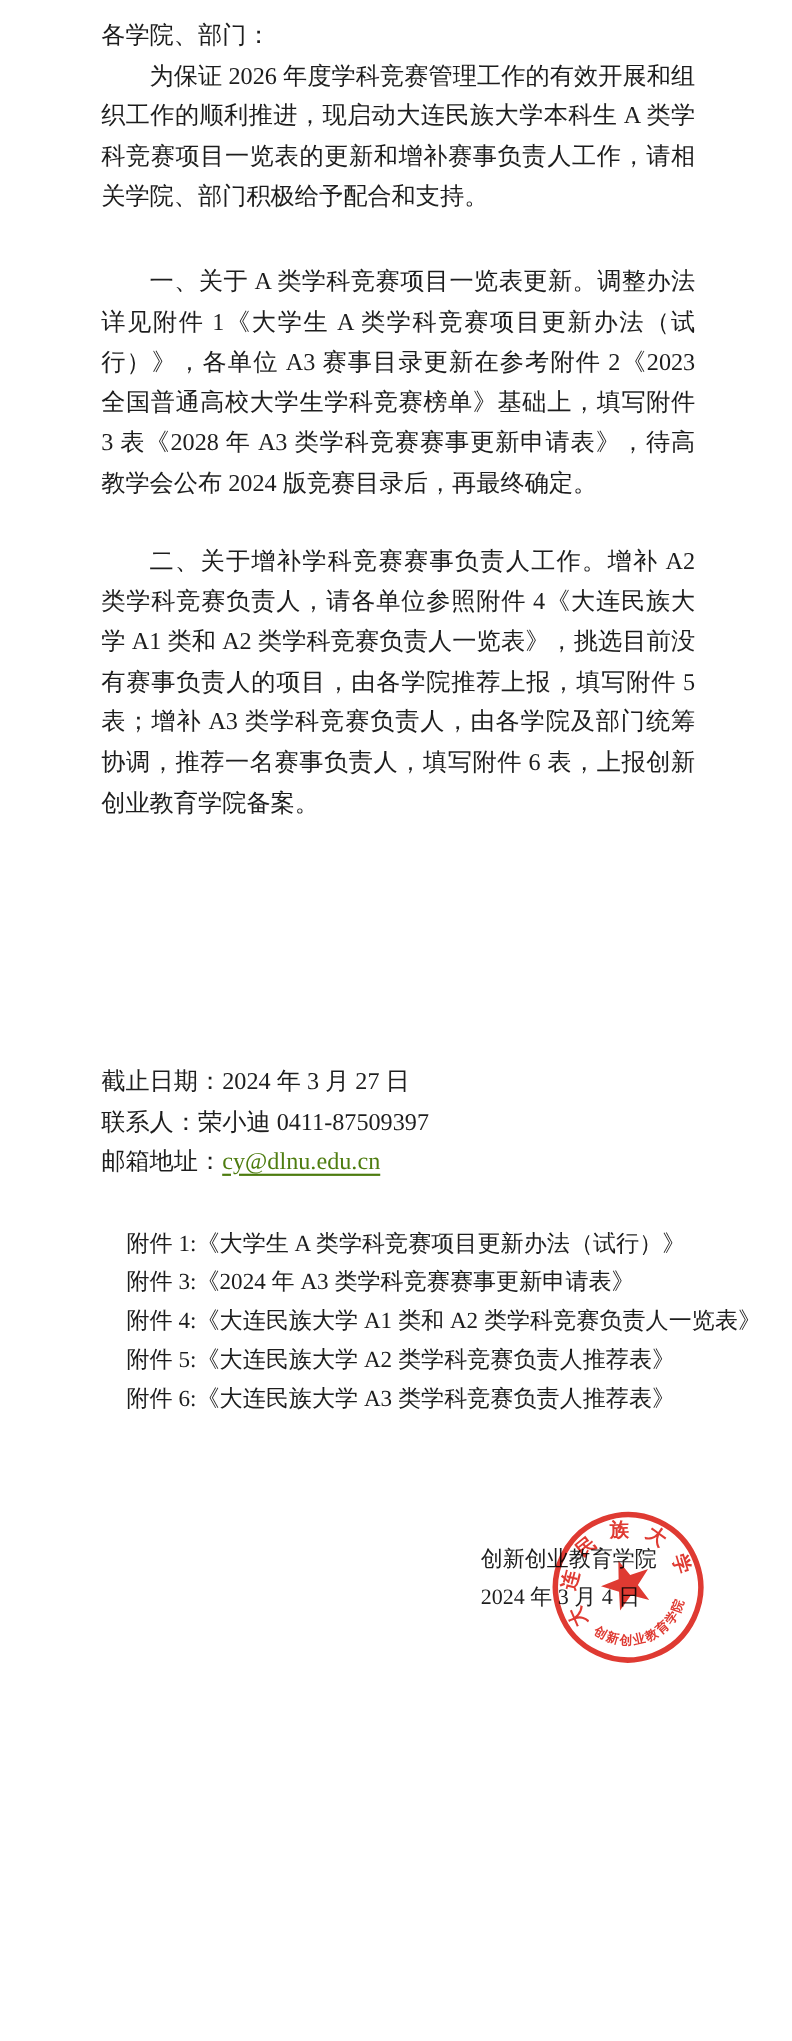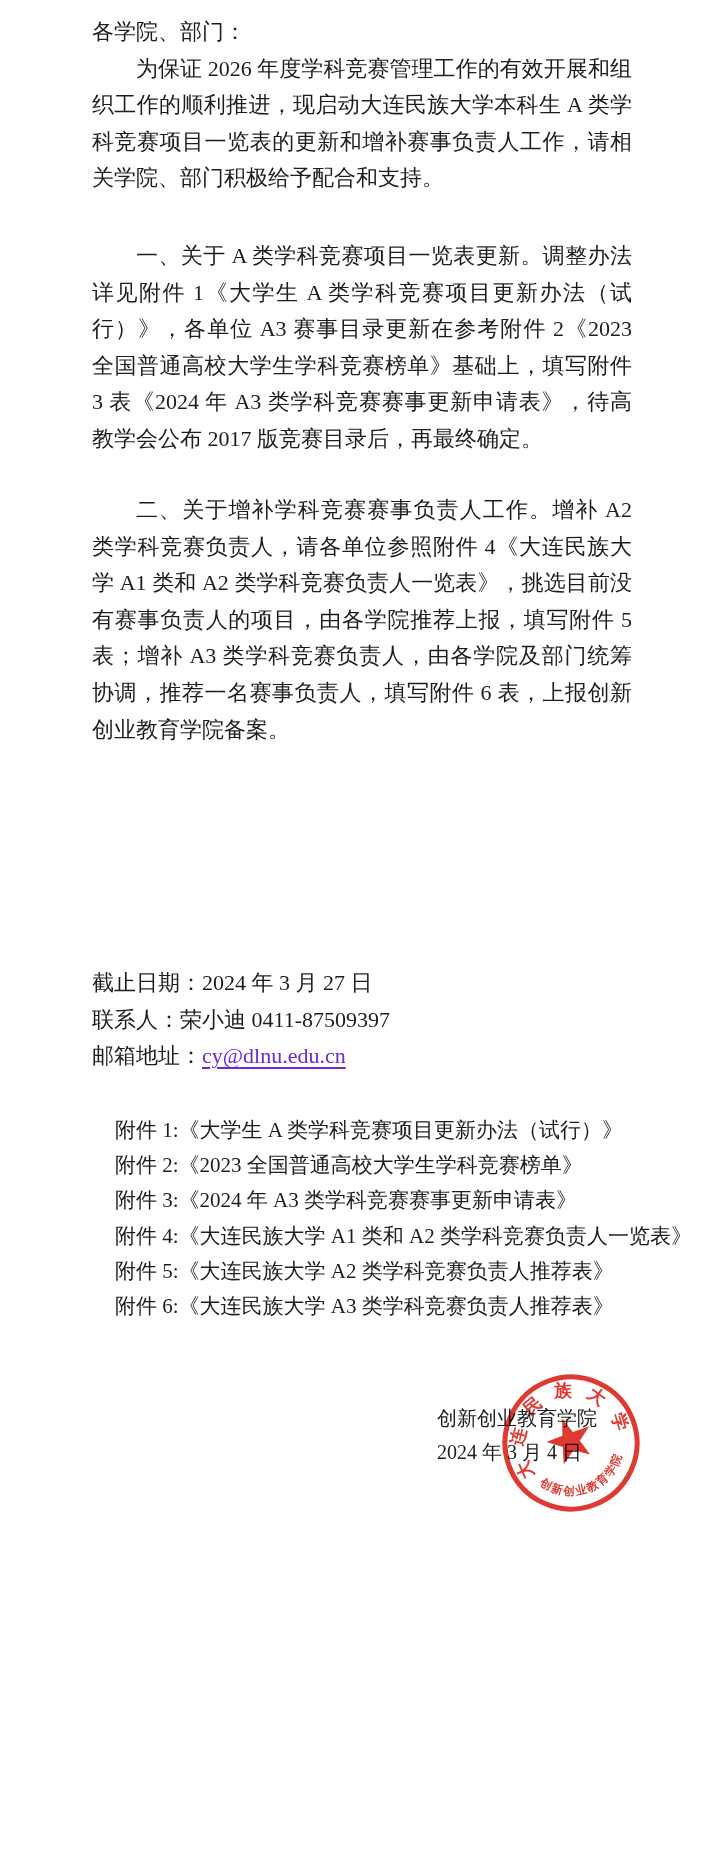--- a/index.html
+++ b/index.html
@@ -24,21 +24,21 @@
     text-align: justify;
   }
   .block p { margin: 0; }
   .indent { text-indent: 2em; }
 
   .contact-block { line-height: 36.5px; }
   .contact-block .line { white-space: nowrap; }
   .email-link {
     text-decoration: underline;
     text-underline-offset: 4px;
-    color: #6d28d9;
+    color: #4d7c0f;
   }
 
   .attachments-block { font-size: 21px; line-height: 35.2px; margin-left: 23px; }
   .attachments-block .line { white-space: nowrap; text-align: left; }
 
   .signature-block {
     position: absolute;
     left: 437px;
     top: 1401px;
     font-size: 20px;
@@ -65,38 +65,37 @@
 <body>
 
 <div class="page">
 
   <div class="block" style="top: 14px;">
     <p>各学院、部门：</p>
     <p class="indent">为保证 2026 年度学科竞赛管理工作的有效开展和组织工作的顺利推进，现启动大连民族大学本科生 A 类学科竞赛项目一览表的更新和增补赛事负责人工作，请相关学院、部门积极给予配合和支持。</p>
   </div>
 
   <div class="block" style="top: 238px;">
-    <p class="indent">一、关于 A 类学科竞赛项目一览表更新。调整办法详见附件 1《大学生 A 类学科竞赛项目更新办法（试行）》，各单位 A3 赛事目录更新在参考附件 2《2023 全国普通高校大学生学科竞赛榜单》基础上，填写附件 3 表《2024 年 A3 类学科竞赛赛事更新申请表》，待高教学会公布 2017 版竞赛目录后，再最终确定。</p>
+    <p class="indent">一、关于 A 类学科竞赛项目一览表更新。调整办法详见附件 1《大学生 A 类学科竞赛项目更新办法（试行）》，各单位 A3 赛事目录更新在参考附件 2《2023 全国普通高校大学生学科竞赛榜单》基础上，填写附件 3 表《2028 年 A3 类学科竞赛赛事更新申请表》，待高教学会公布 2024 版竞赛目录后，再最终确定。</p>
   </div>
 
   <div class="block" style="top: 492px;">
     <p class="indent">二、关于增补学科竞赛赛事负责人工作。增补 A2 类学科竞赛负责人，请各单位参照附件 4《大连民族大学 A1 类和 A2 类学科竞赛负责人一览表》，挑选目前没有赛事负责人的项目，由各学院推荐上报，填写附件 5 表；增补 A3 类学科竞赛负责人，由各学院及部门统筹协调，推荐一名赛事负责人，填写附件 6 表，上报创新创业教育学院备案。</p>
   </div>
 
   <div class="block contact-block" style="top: 965px;">
     <div class="line">截止日期：2024 年 3 月 27 日</div>
     <div class="line">联系人：荣小迪 0411-87509397</div>
     <div class="line">
       <span>邮箱地址：</span><span class="email-link">cy@dlnu.edu.cn</span>
     </div>
   </div>
 
   <div class="block attachments-block" style="top: 1113px;">
     <div class="line">附件 1:《大学生 A 类学科竞赛项目更新办法（试行）》</div>
-    <div class="line">附件 2:《2023 全国普通高校大学生学科竞赛榜单》</div>
     <div class="line">附件 3:《2024 年 A3 类学科竞赛赛事更新申请表》</div>
     <div class="line">附件 4:《大连民族大学 A1 类和 A2 类学科竞赛负责人一览表》</div>
     <div class="line">附件 5:《大连民族大学 A2 类学科竞赛负责人推荐表》</div>
     <div class="line">附件 6:《大连民族大学 A3 类学科竞赛负责人推荐表》</div>
   </div>
 
   <div class="signature-block">
     <p>创新创业教育学院</p>
     <p>2024 年 3 月 4 日</p>
   </div>

